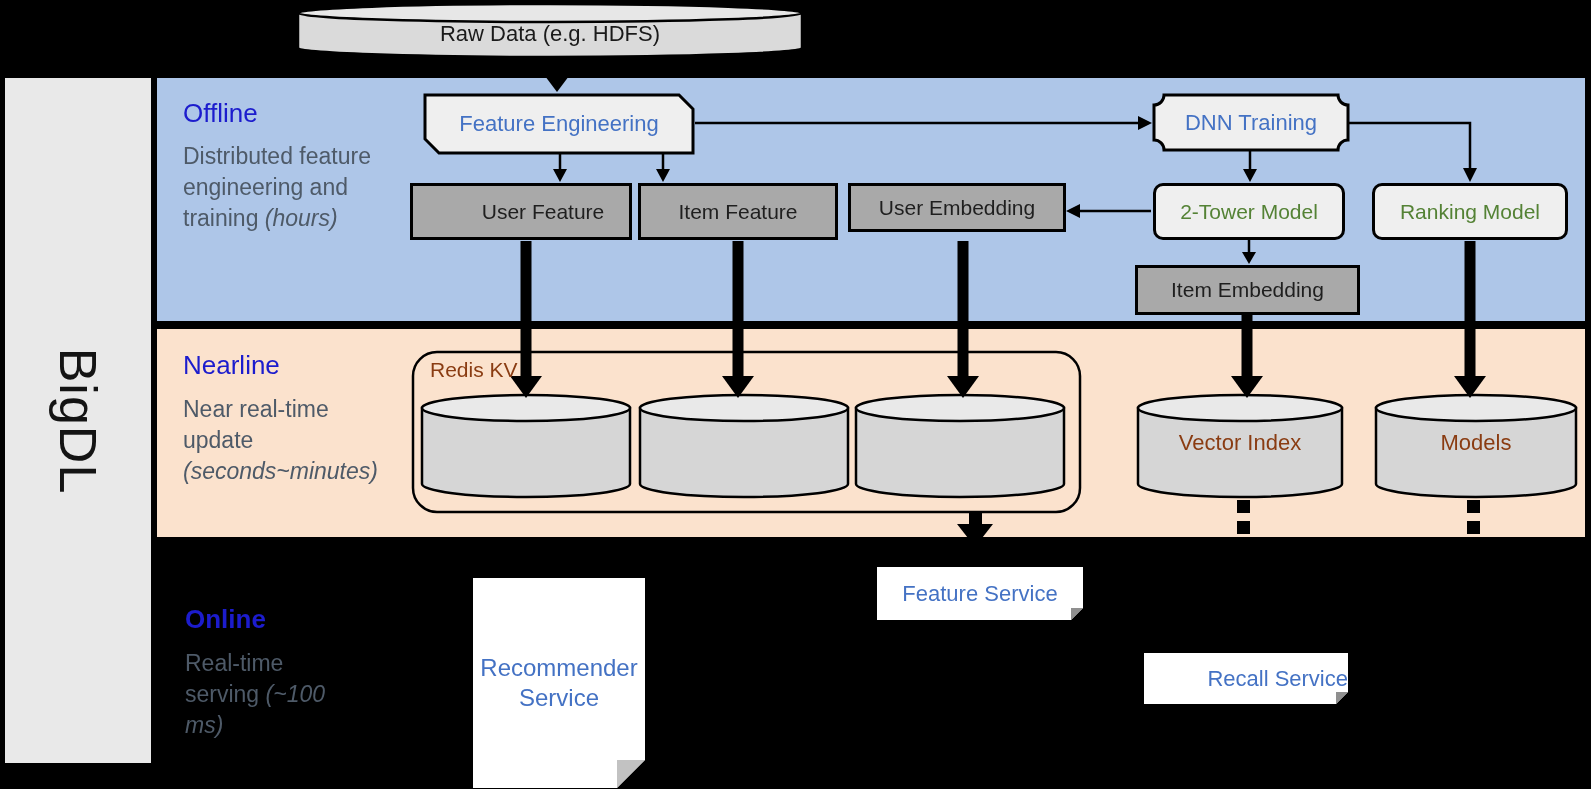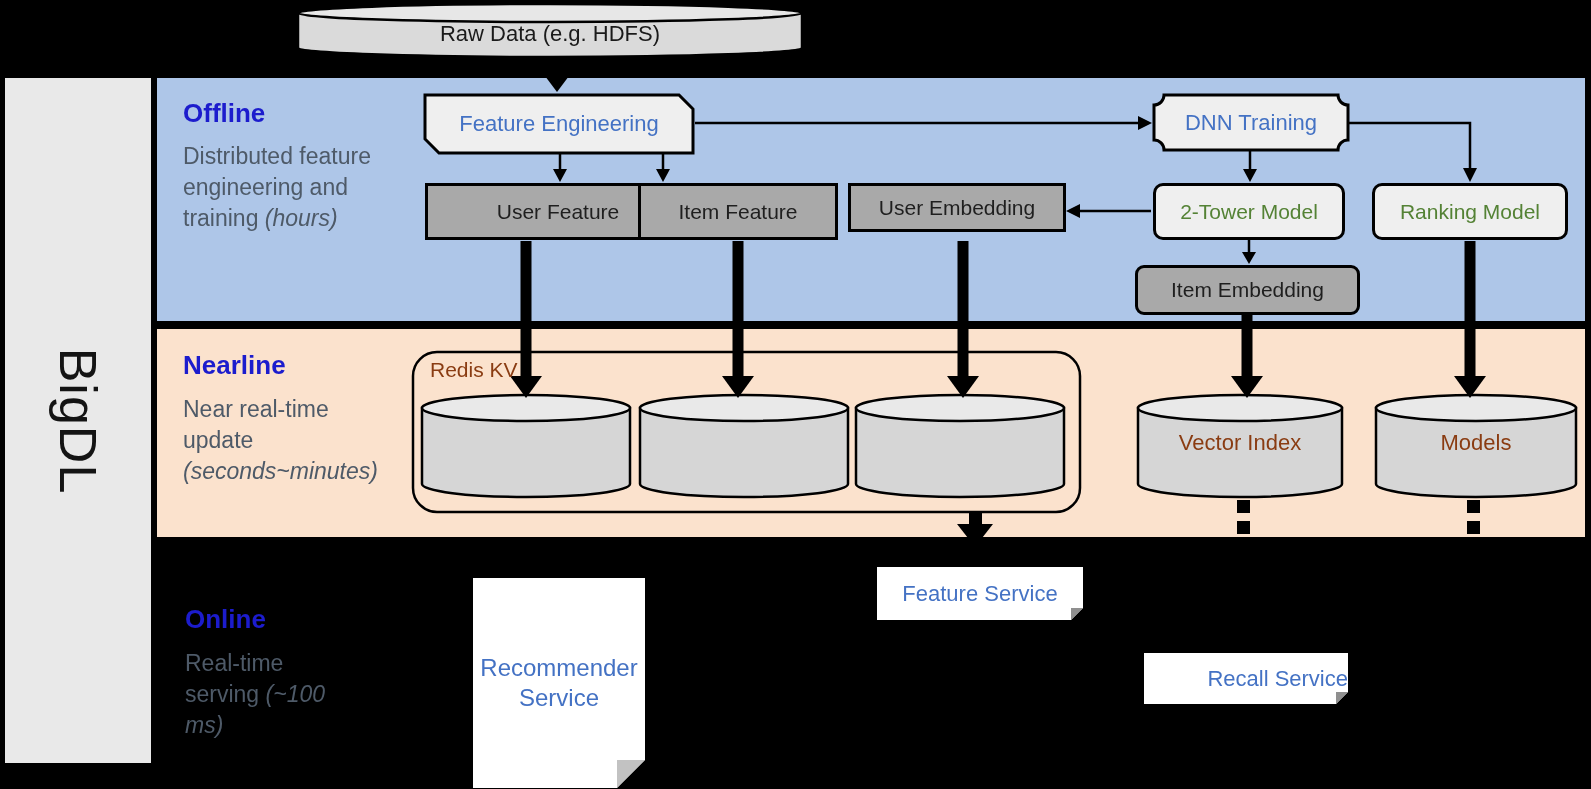--- a/index.html
+++ b/index.html
@@ -18,41 +18,41 @@
   #bigdl-panel span{transform:rotate(90deg);font-size:52px;color:#141414;letter-spacing:1px;white-space:nowrap;}
 
   
   #shapes{position:absolute;left:0;top:0;z-index:2;}
 
   
   .lbl{position:absolute;z-index:3;}
   .center{display:flex;align-items:center;justify-content:center;text-align:center;}
 
   
-  .sec-title{font-size:26px;font-weight:700;color:#1c1ccd;}
+  .sec-title{font-size:26px;font-weight:400;color:#1c1ccd;}
   .sec-desc{font-size:23px;line-height:31px;color:#4e5a68;}
   .sec-desc i{font-style:italic;}
   #offline-title{left:183px;top:98px;}
   #offline-desc{left:183px;top:141px;width:192px;}
   #nearline-title{left:183px;top:350px;}
   #nearline-desc{left:183px;top:394px;width:200px;}
   #online-title{left:185px;top:604px;font-weight:700;}
   #online-desc{left:185px;top:648px;width:162px;}
 
   
   .box{position:absolute;z-index:3;display:flex;align-items:center;justify-content:center;
        text-align:center;font-size:21px;color:#1f1f1f;}
   .box-gray{background:#a9a9a9;border:3px solid #000;}
   .box-round{background:#efefef;border:3px solid #000;border-radius:10px;color:#548235;}
-  #box-user-feature{left:425px;top:183px;width:222px;height:57px;padding-left:44px;}
+  #box-user-feature{left:410px;top:183px;width:222px;height:57px;padding-left:44px;}
   #box-item-feature{left:638px;top:183px;width:200px;height:57px;}
   #box-user-embedding{left:848px;top:183px;width:218px;height:49px;}
   #box-two-tower{left:1153px;top:183px;width:192px;height:57px;}
   #box-ranking-model{left:1372px;top:183px;width:196px;height:57px;}
-  #box-item-embedding{left:1135px;top:265px;width:225px;height:50px;border-radius:9px;}
+  #box-item-embedding{left:1135px;top:265px;width:225px;height:50px;}
 
   
   #raw-data-label{left:350px;top:20px;width:400px;height:28px;font-size:22px;color:#1a1a1a;}
   #fe-label{left:425px;top:95px;width:268px;height:58px;font-size:22px;color:#4472c4;}
   #dnn-label{left:1154px;top:95px;width:194px;height:55px;font-size:22px;color:#4472c4;}
   #redis-kv-label{left:430px;top:358px;width:140px;font-size:21px;color:#8a3c12;}
   #vector-index-label{left:1138px;top:408px;width:204px;height:70px;font-size:22px;color:#8a3c12;}
   #models-label{left:1376px;top:408px;width:200px;height:70px;font-size:22px;color:#8a3c12;}
 
   

